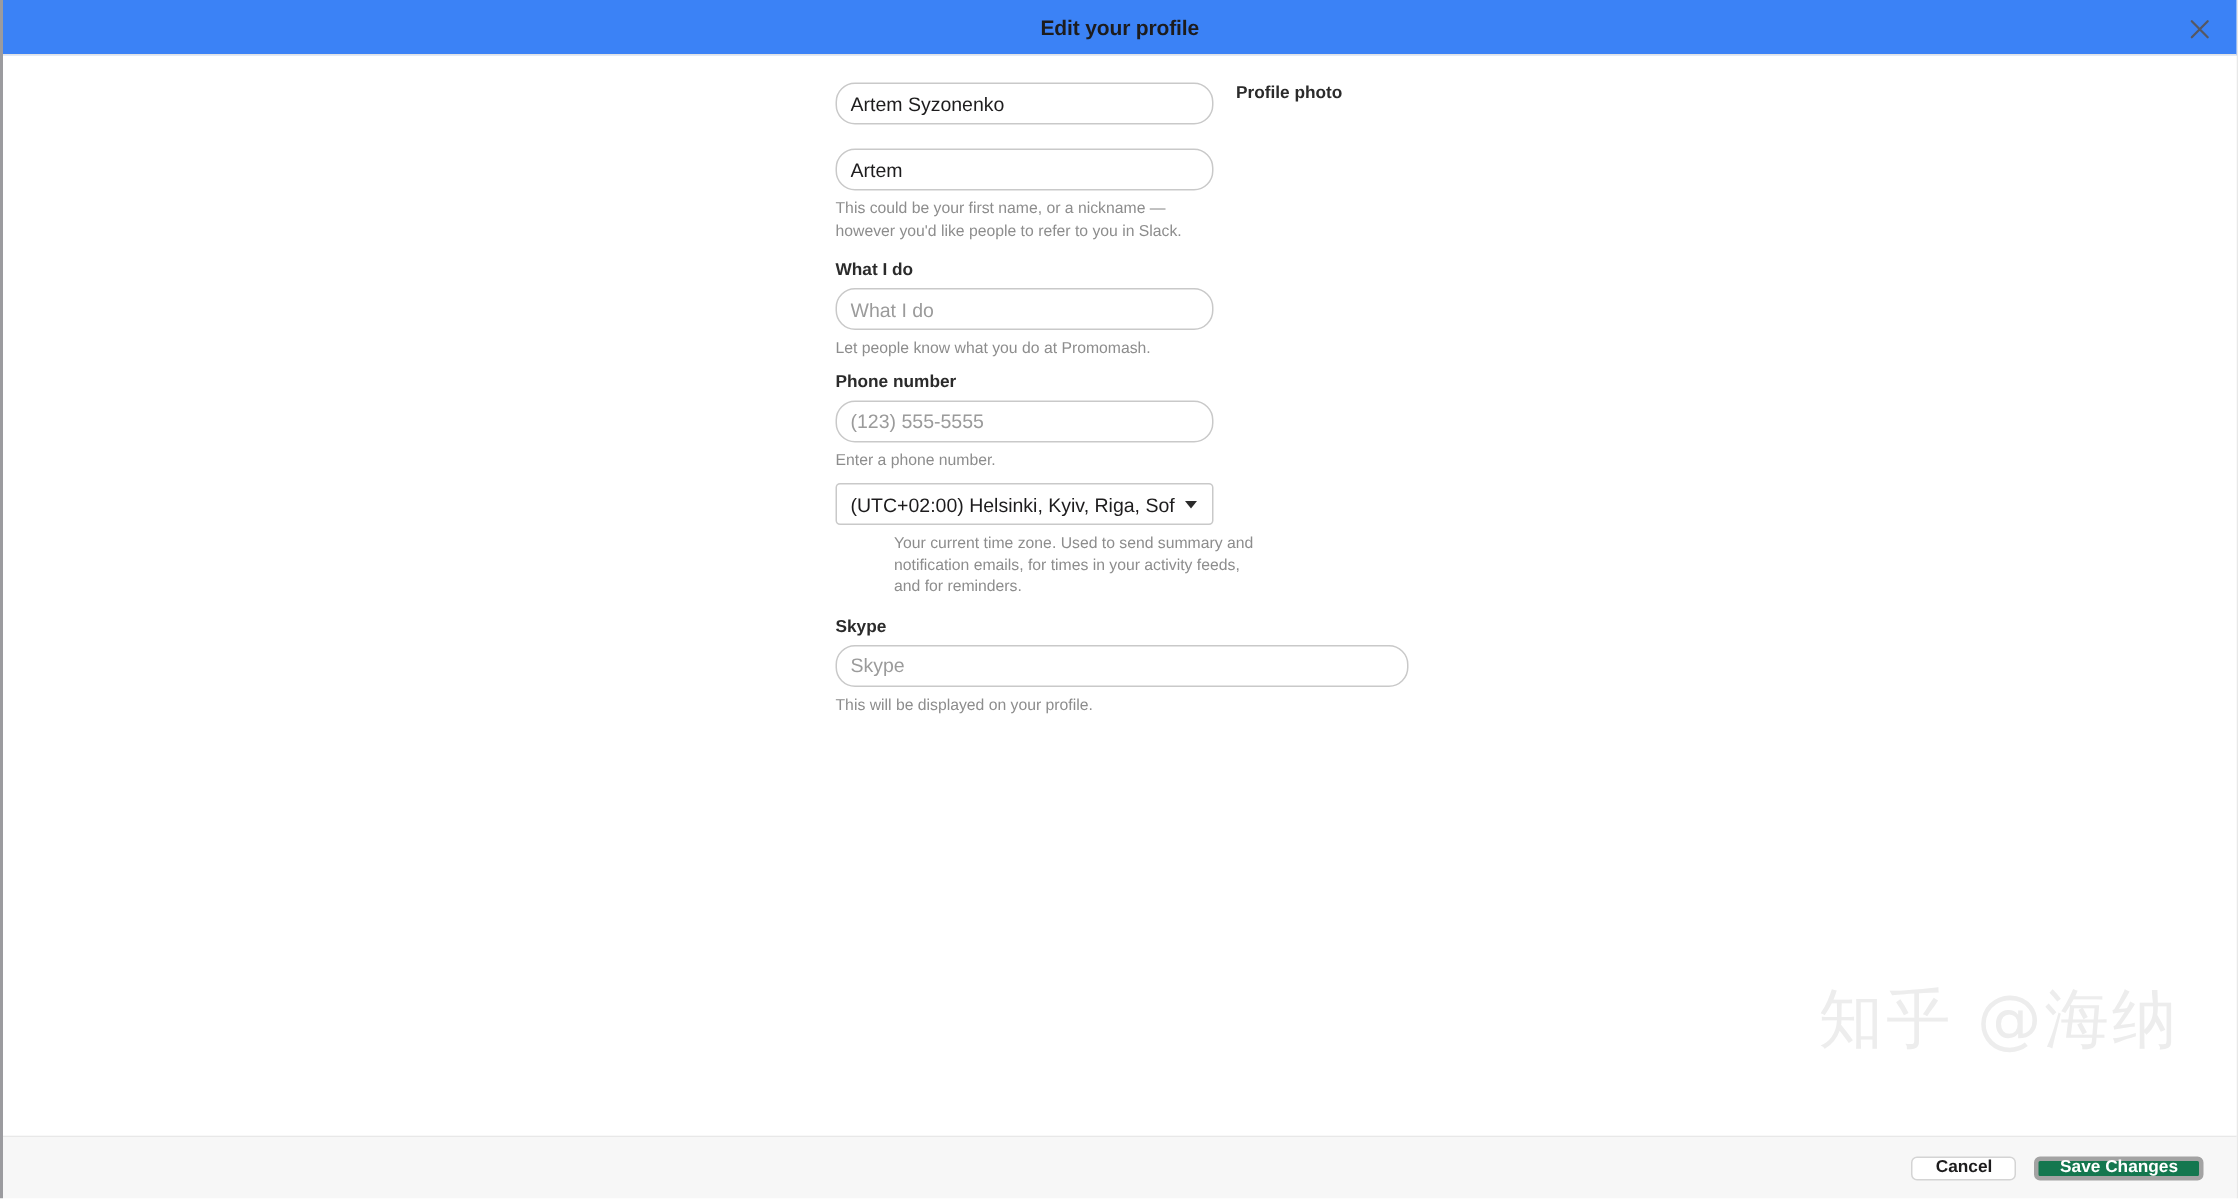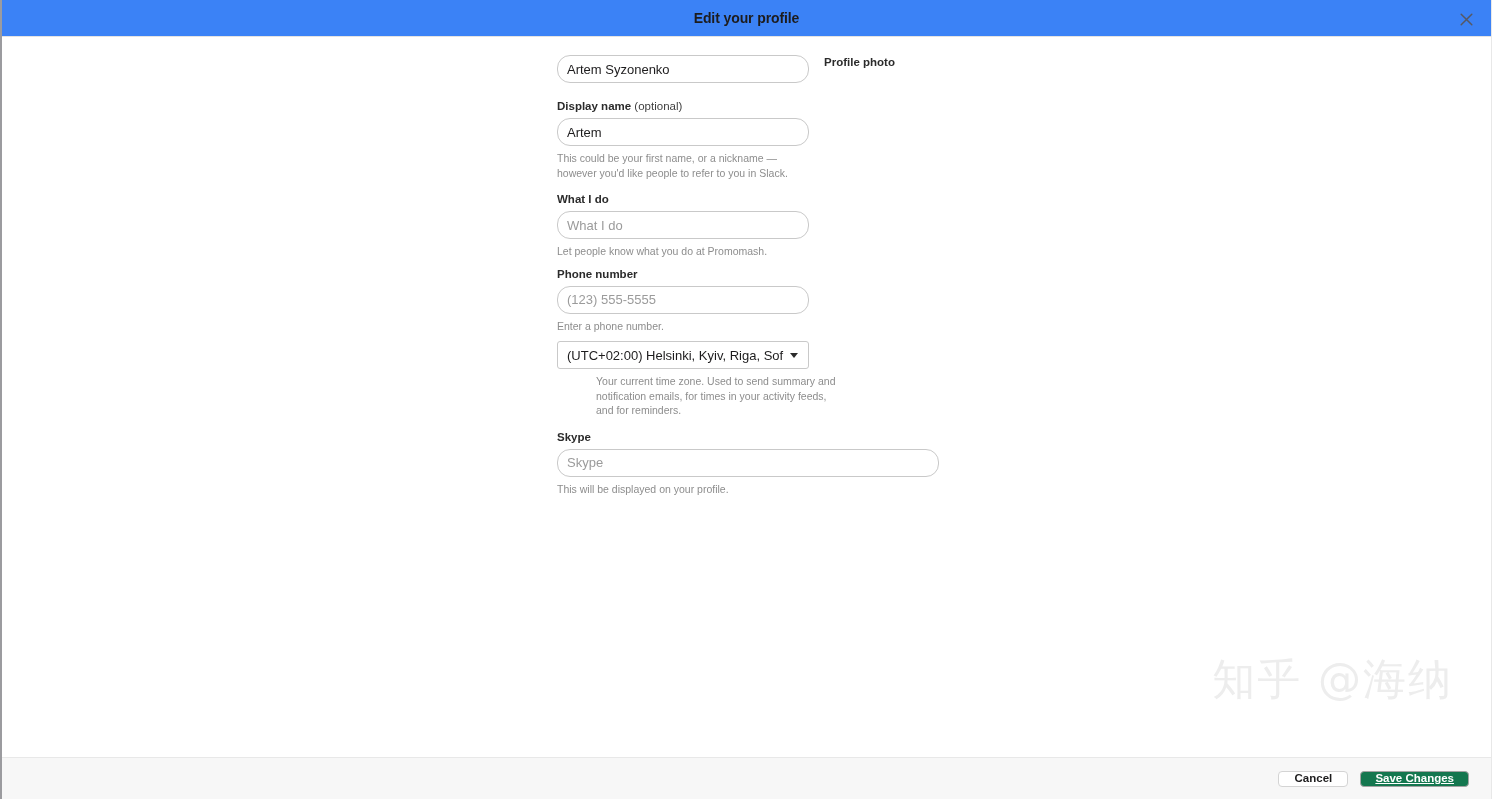--- a/index.html
+++ b/index.html
@@ -217,23 +217,22 @@
   }
   .btn-cancel {
     background: #ffffff;
     color: #1d1c1d;
     border: 1px solid #d4d4d4;
     min-width: 70px;
   }
   .btn-save {
     background: #14774f;
     color: #ffffff;
-    border: 1px solid #a3a3a3;
+    border: 3px solid #a3a3a3;
     min-width: 88px;
-    text-decoration: underline;
   }
 </style>
 </head>
 <body>
 
 <div class="modal">
 
   <div class="modal-header">
     <div class="modal-title">Edit your profile</div>
     <button class="close-btn" aria-label="Close">
@@ -247,21 +246,20 @@
 
     <div class="form-col">
 
       <div class="field">
         <input class="txt" type="text" value="Artem Syzonenko" style="">
       </div>
 
       <div class="gap"></div>
 
       <div class="field">
-        <label class="fl"><span>Display name</span> <span class="opt">(optional)</span></label>
         <input class="txt" type="text" value="Artem" style="">
         <div class="hint">This could be your first name, or a nickname — however you'd like people to refer to you in Slack.</div>
       </div>
 
       <div class="gap-sm"></div>
 
       <div class="field">
         <label class="fl">What I do</label>
         <input class="txt" type="text" placeholder="What I do" style="">
         <div class="hint">Let people know what you do at Promomash.</div>

